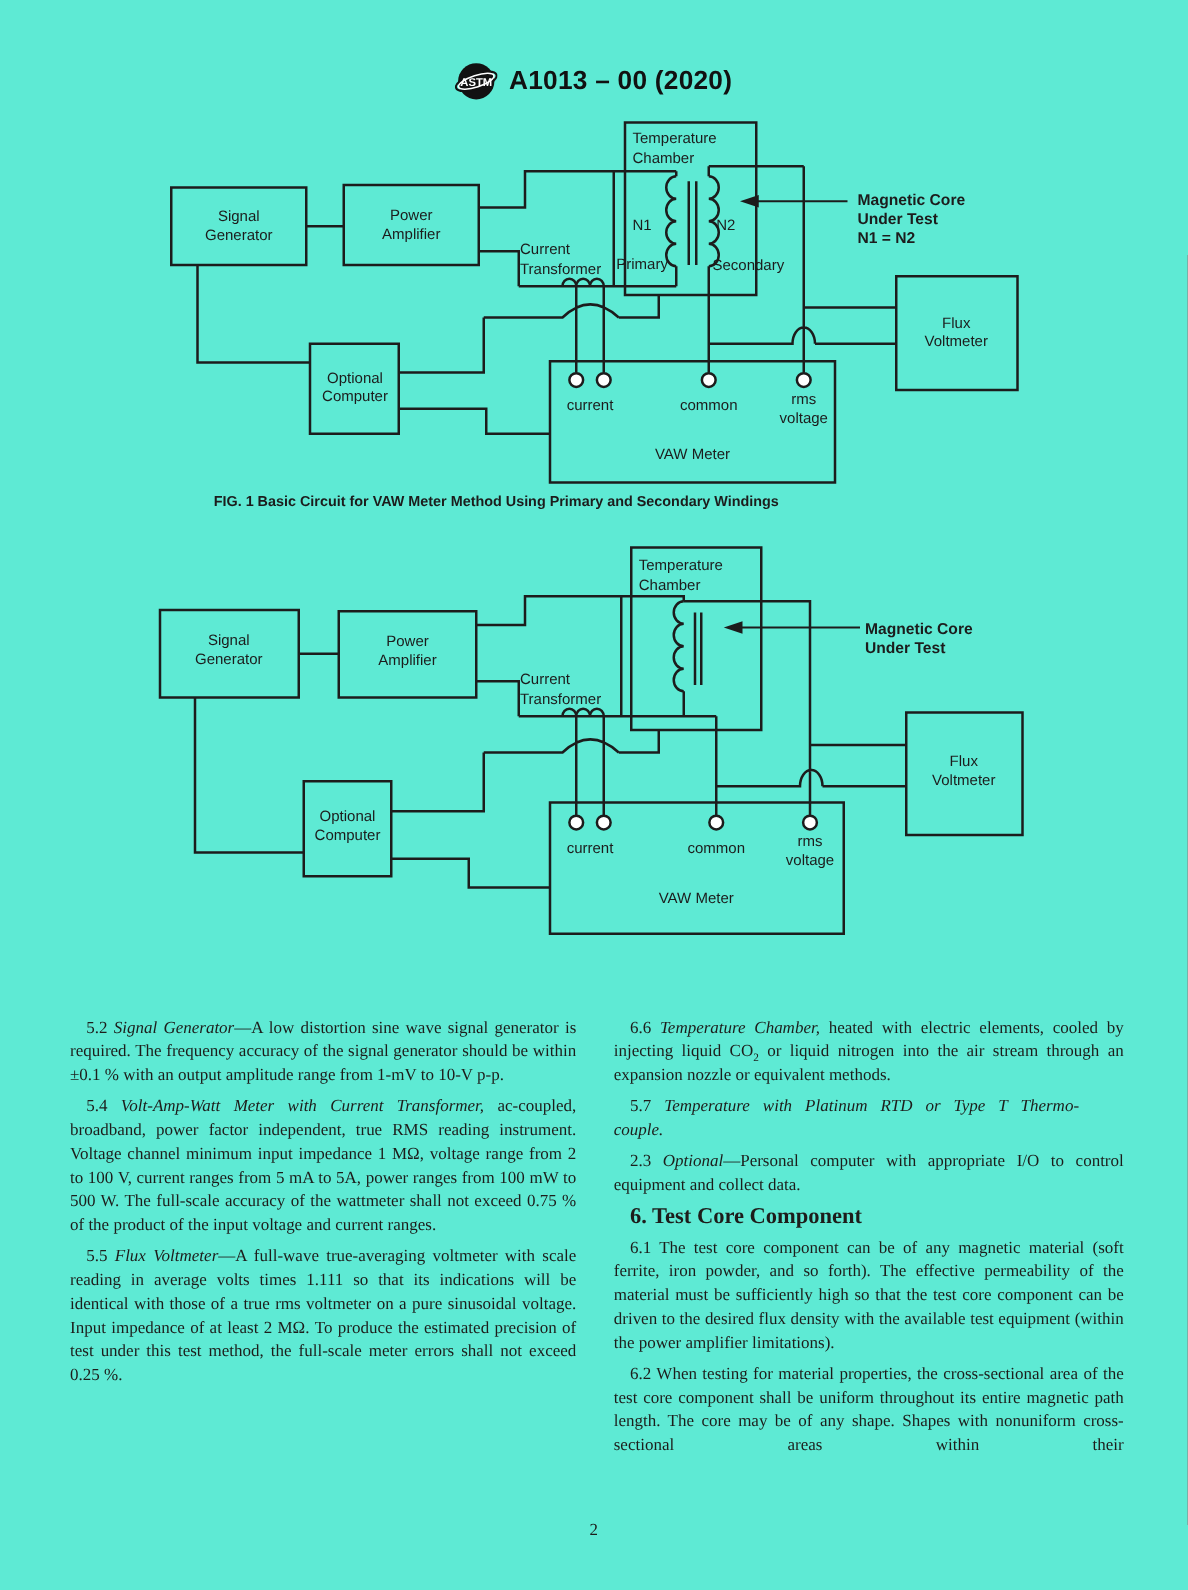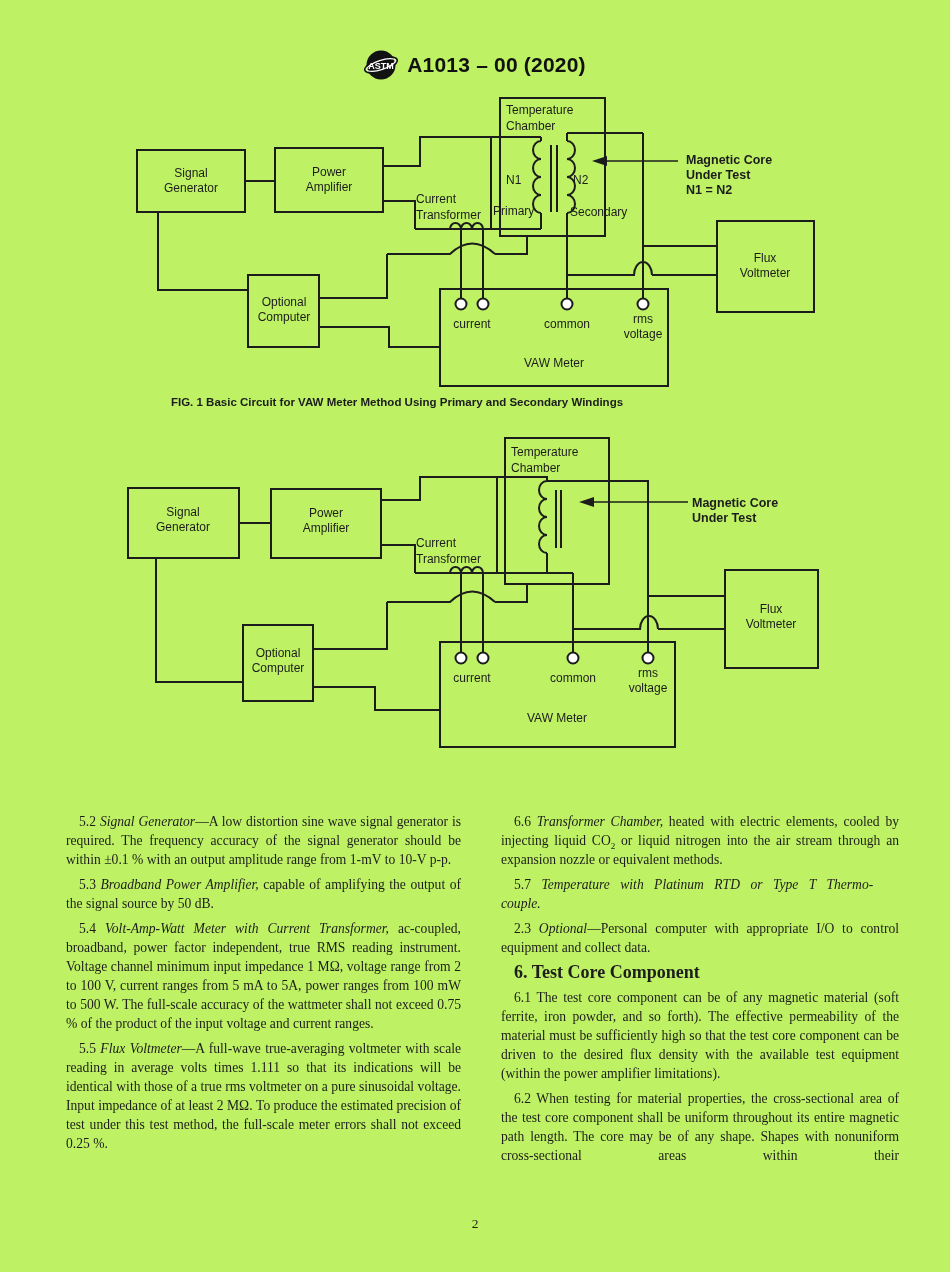--- a/index.html
+++ b/index.html
@@ -1,31 +1,31 @@
 <!DOCTYPE html>
 <html><head>
 <meta charset="utf-8">
 <style>
   html,body{margin:0;padding:0;background:#888;}
-  .page{width:950px;height:1272px;position:relative;background:#bef264;overflow:hidden;
+  .page{width:950px;height:1272px;position:relative;background:#5eead4;overflow:hidden;
         font-family:"Liberation Serif", serif;color:#1d1d1b;}
   .hdr{position:absolute;top:48px;left:0;width:100%;display:flex;justify-content:center;
        align-items:center;gap:9px;}
   .hdr .title{font-family:"Liberation Sans", sans-serif;font-weight:bold;font-size:21px;
        color:#111;letter-spacing:.2px;}
   svg.diag{position:absolute;top:0;left:0;}
   svg.diag text{font-family:"Liberation Sans", sans-serif;font-size:12px;fill:#1c1c1c;}
   svg.diag text.b{font-weight:bold;font-size:12.5px;}
   .caption{position:absolute;left:0;width:794px;text-align:center;
        font-family:"Liberation Sans", sans-serif;font-weight:bold;font-size:11.5px;color:#1c1c1c;}
   .caption .red{color:#d2232a;cursor:pointer;}
   .col{position:absolute;top:812px;font-size:13.6px;line-height:19px;text-align:justify;}
   .col-left{left:52px;width:409px;}
   .col-right{left:487px;width:412px;}
-  .col p{margin:0 0 6px 14px;text-indent:13px;}
+  .col p{margin:0 0 6px 4px;text-indent:13px;}
   .col p.cont{text-align-last:justify;}
   .it{font-style:italic;}
   .h6{font-family:"Liberation Serif", serif;font-weight:bold;font-size:18px;
       margin:10px 0 8px 0;text-indent:0;}
   .stretch{word-spacing:7px;}
   sub{font-size:9px;line-height:0;}
   .footer{position:absolute;top:1216px;left:0;width:950px;text-align:center;
       font-size:13.5px;color:#1d1d1b;}
 </style>
 </head>
@@ -172,27 +172,26 @@
       </g>
     </g>
   </svg>
 
   <div class="caption" style="top:396px">
     <span>FIG. 1 Basic Circuit for VAW Meter Method Using Primary and Secondary Windings</span>
   </div>
 
   <div class="col col-left">
     <p><span>5.2 </span><span class="it">Signal Generator</span><span>—A low distortion sine wave signal generator is required. The frequency accuracy of the signal generator should be within ±0.1 % with an output amplitude range from 1-mV to 10-V p-p.</span></p>
-    <p><span>5.3 </span><span class="it">Broadband Power Amplifier,</span><span> capable of amplifying the output of the signal source by 50 dB.</span></p>
     <p><span>5.4 </span><span class="it">Volt-Amp-Watt Meter with Current Transformer,</span><span> ac-coupled, broadband, power factor independent, true RMS reading instrument. Voltage channel minimum input impedance 1 MΩ, voltage range from 2 to 100 V, current ranges from 5 mA to 5A, power ranges from 100 mW to 500 W. The full-scale accuracy of the wattmeter shall not exceed 0.75 % of the product of the input voltage and current ranges.</span></p>
     <p><span>5.5 </span><span class="it">Flux Voltmeter</span><span>—A full-wave true-averaging voltmeter with scale reading in average volts times 1.111 so that its indications will be identical with those of a true rms voltmeter on a pure sinusoidal voltage. Input impedance of at least 2 MΩ. To produce the estimated precision of test under this test method, the full-scale meter errors shall not exceed 0.25 %.</span></p>
   </div>
 
   <div class="col col-right">
-    <p><span>6.6 </span><span class="it">Transformer Chamber,</span><span> heated with electric elements, cooled by injecting liquid CO</span><sub>2</sub><span> or liquid nitrogen into the air stream through an expansion nozzle or equivalent methods.</span></p>
+    <p><span>6.6 </span><span class="it">Temperature Chamber,</span><span> heated with electric elements, cooled by injecting liquid CO</span><sub>2</sub><span> or liquid nitrogen into the air stream through an expansion nozzle or equivalent methods.</span></p>
     <p><span class="stretch"><span>5.7 </span><span class="it">Temperature with Platinum RTD or Type T Thermo-</span></span><br><span class="it">couple.</span></p>
     <p><span>2.3 </span><span class="it">Optional</span><span>—Personal computer with appropriate I/O to control equipment and collect data.</span></p>
     <p class="h6">6. Test Core Component</p>
     <p><span>6.1 </span><span>The test core component can be of any magnetic material (soft ferrite, iron powder, and so forth). The effective permeability of the material must be sufficiently high so that the test core component can be driven to the desired flux density with the available test equipment (within the power amplifier limitations).</span></p>
     <p class="cont"><span>6.2 </span><span>When testing for material properties, the cross-sectional area of the test core component shall be uniform throughout its entire magnetic path length. The core may be of any shape. Shapes with nonuniform cross-sectional areas within their</span></p>
   </div>
 
   <div class="footer">2</div>
 
 </div>

